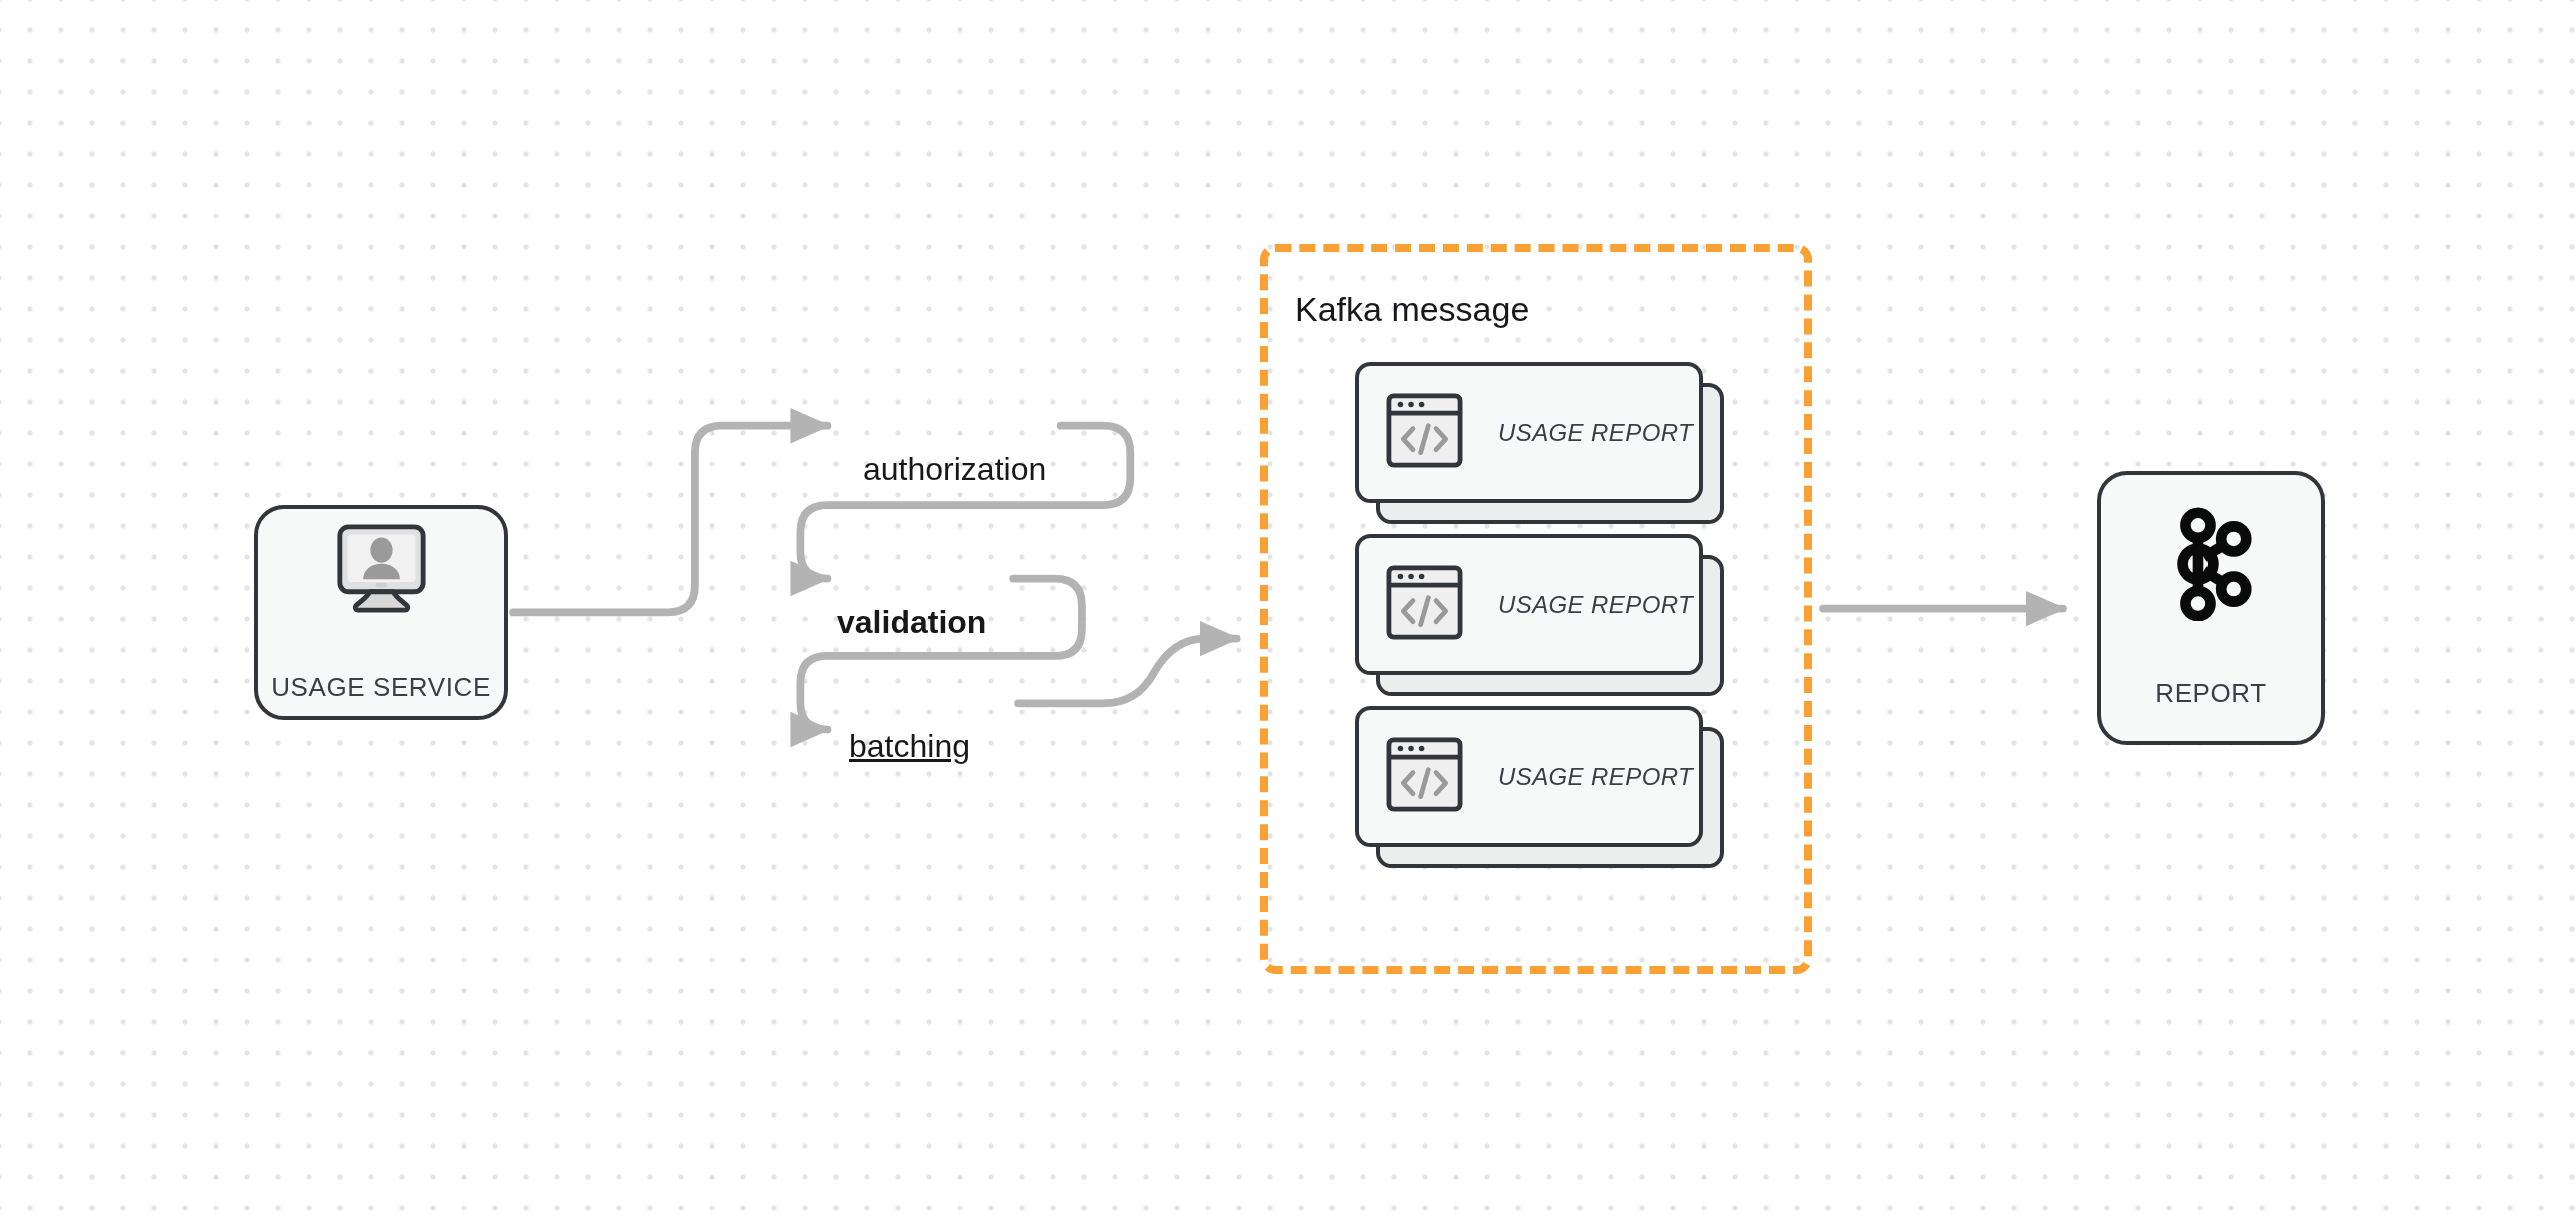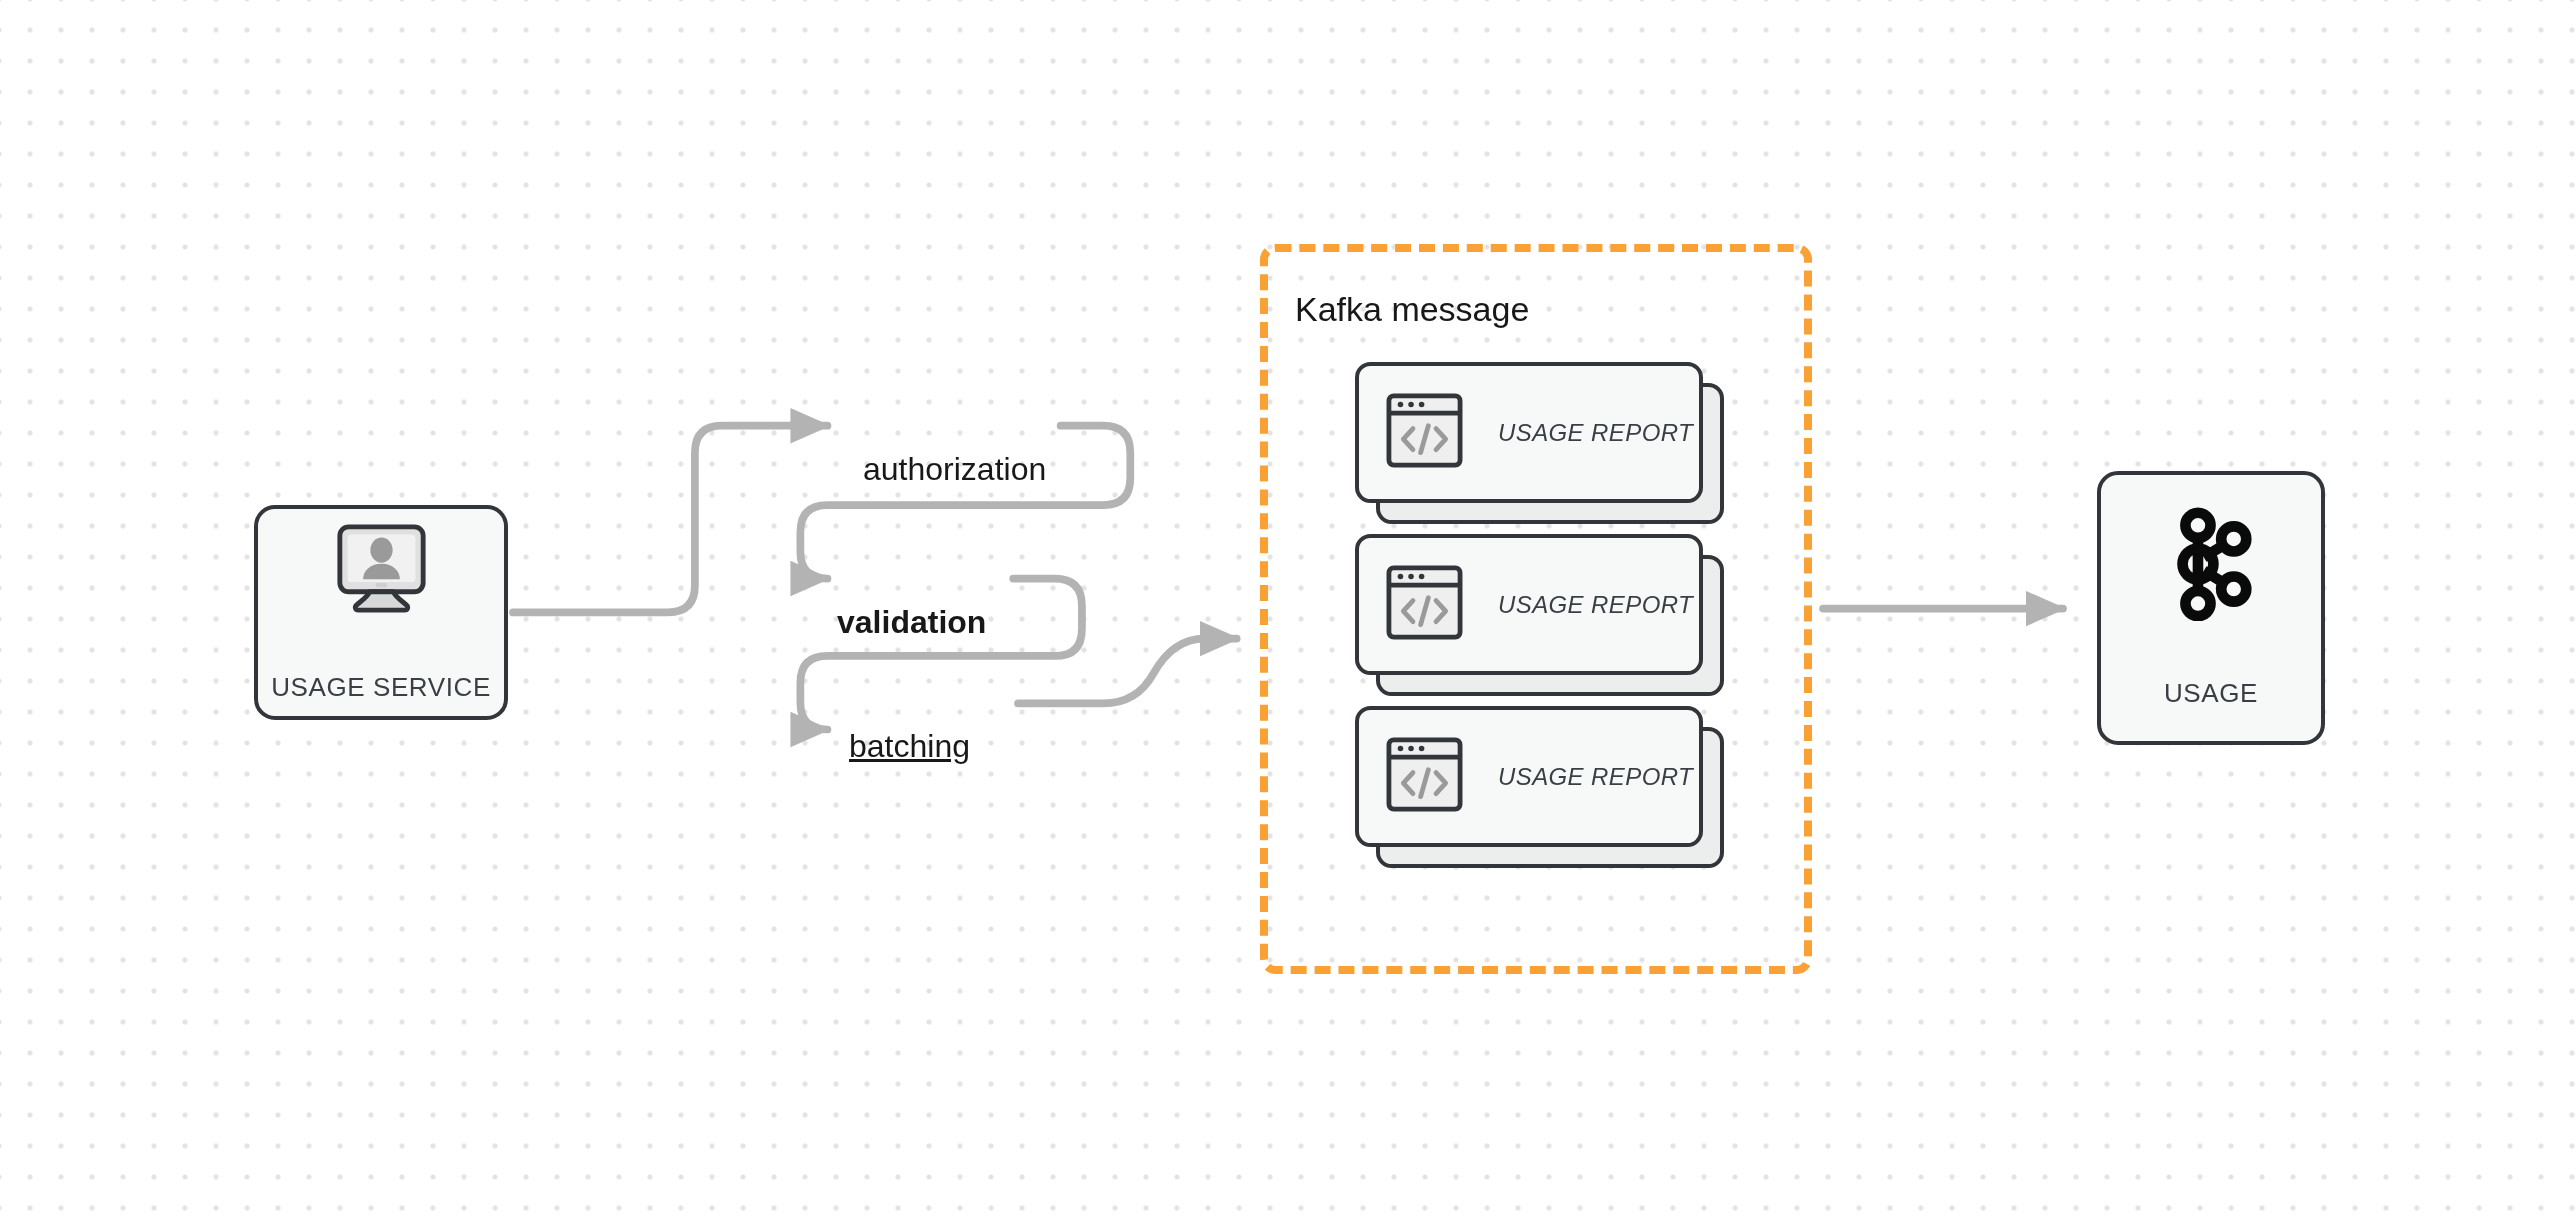--- a/index.html
+++ b/index.html
@@ -25,21 +25,21 @@
     inset: 0;
     width: 2576px;
     height: 1221px;
     pointer-events: none;
   }
   .node {
     position: absolute;
     box-sizing: border-box;
     background: #f7f9f8;
     border: 4.8px solid #32363b;
-    border-radius: 21px;
+    border-radius: 30px;
     display: flex;
     flex-direction: column;
     align-items: center;
     justify-content: center;
     gap: 36px;
   }
   .node-label {
     font-size: 26px;
     letter-spacing: 0.6px;
     color: #3a3f45;
@@ -259,17 +259,17 @@
         </g>
         <g fill="none" stroke="#0a0a0a" stroke-width="11">
           <circle cx="34" cy="19" r="13"></circle>
           <circle cx="34" cy="59" r="16"></circle>
           <circle cx="34" cy="100" r="13"></circle>
           <circle cx="71" cy="33" r="13"></circle>
           <circle cx="71" cy="85" r="13"></circle>
         </g>
       </svg>
     </span>
-    <span class="node-label">USAGE</span>
+    <span class="node-label">REPORT</span>
   </div>
 
 </div>
 
 
 </body></html>

